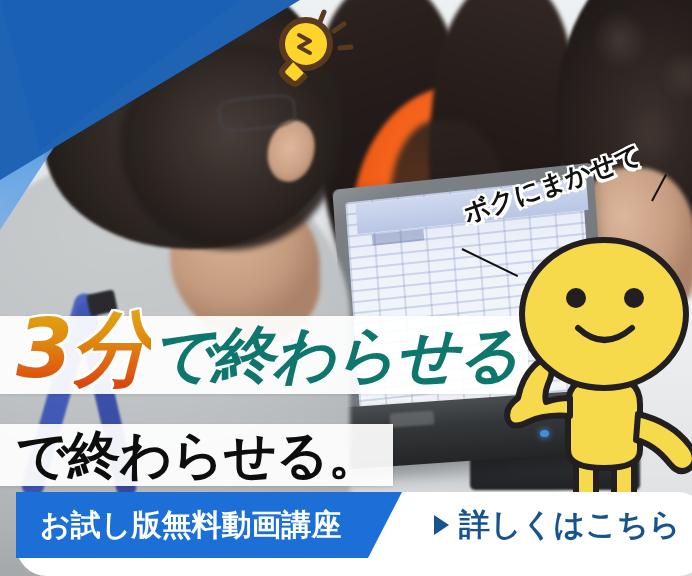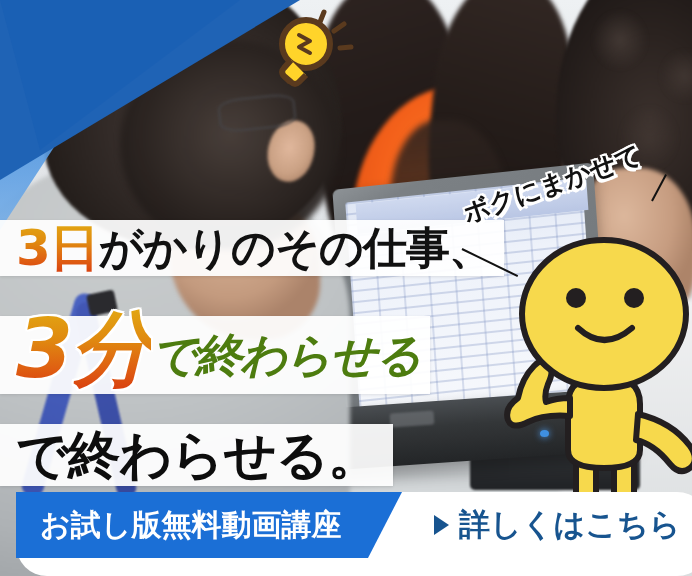--- a/index.html
+++ b/index.html
@@ -238,21 +238,21 @@
   }
   .num1{font-size:50px;letter-spacing:-1px;}
   .black1{font-size:44px;color:#111;line-height:1;letter-spacing:-1px;}
 
   .num2{
     font-size:82px;letter-spacing:-2px;
     filter:drop-shadow(2px 0 0 #fff) drop-shadow(-2px 0 0 #fff)
            drop-shadow(0 2px 0 #fff) drop-shadow(0 -2px 0 #fff);
     position:relative;top:-6px;
   }
-  .black2{font-size:46px;color:#4d7c0f;line-height:1;letter-spacing:-2px;}
+  .black2{font-size:62px;color:#0f766e;line-height:1;letter-spacing:-2px;}
   .black3{font-size:52px;color:#0d0d0d;line-height:1;letter-spacing:-1px;}
 
   
   .speech{
     position:absolute;left:470px;top:196px;
     transform:rotate(-19deg);
     transform-origin:left bottom;
     font-size:26px;font-weight:700;color:#111;
     letter-spacing:0px;white-space:nowrap;
     text-shadow:
@@ -353,24 +353,20 @@
       <line x1="62" y1="14" x2="66" y2="4"></line>
       <line x1="76" y1="23" x2="86" y2="16"></line>
       <line x1="82" y1="40" x2="93" y2="39"></line>
     </g>
     <path d="M30 60 L22 68 L30 76 L40 68 Z" fill="#5a3a1e"></path>
     <circle cx="48" cy="36" r="24" fill="#FFD42A" stroke="#5a3a1e" stroke-width="6"></circle>
     <path d="M33 52 L26 60 Q22 64 26 68 L33 74 Q37 78 41 74 L48 67" fill="#FFD42A" stroke="#5a3a1e" stroke-width="6" stroke-linejoin="round"></path>
     <path d="M41 27 L52 33 L41 39 L52 45" fill="none" stroke="#5a3a1e" stroke-width="4" stroke-linejoin="round" stroke-linecap="round"></path>
   </svg>
 
-  <div class="strip strip1">
-    <span class="jp big-num num1">3日</span>
-    <span class="jp black1">がかりのその仕事、</span>
-  </div>
 
   <div class="strip strip2">
     <span class="jp big-num num2">3分</span>
     <span class="jp black2">で終わらせる</span>
   </div>
 
   <div class="strip strip3">
     <span class="jp black3">で終わらせる。</span>
   </div>
 

